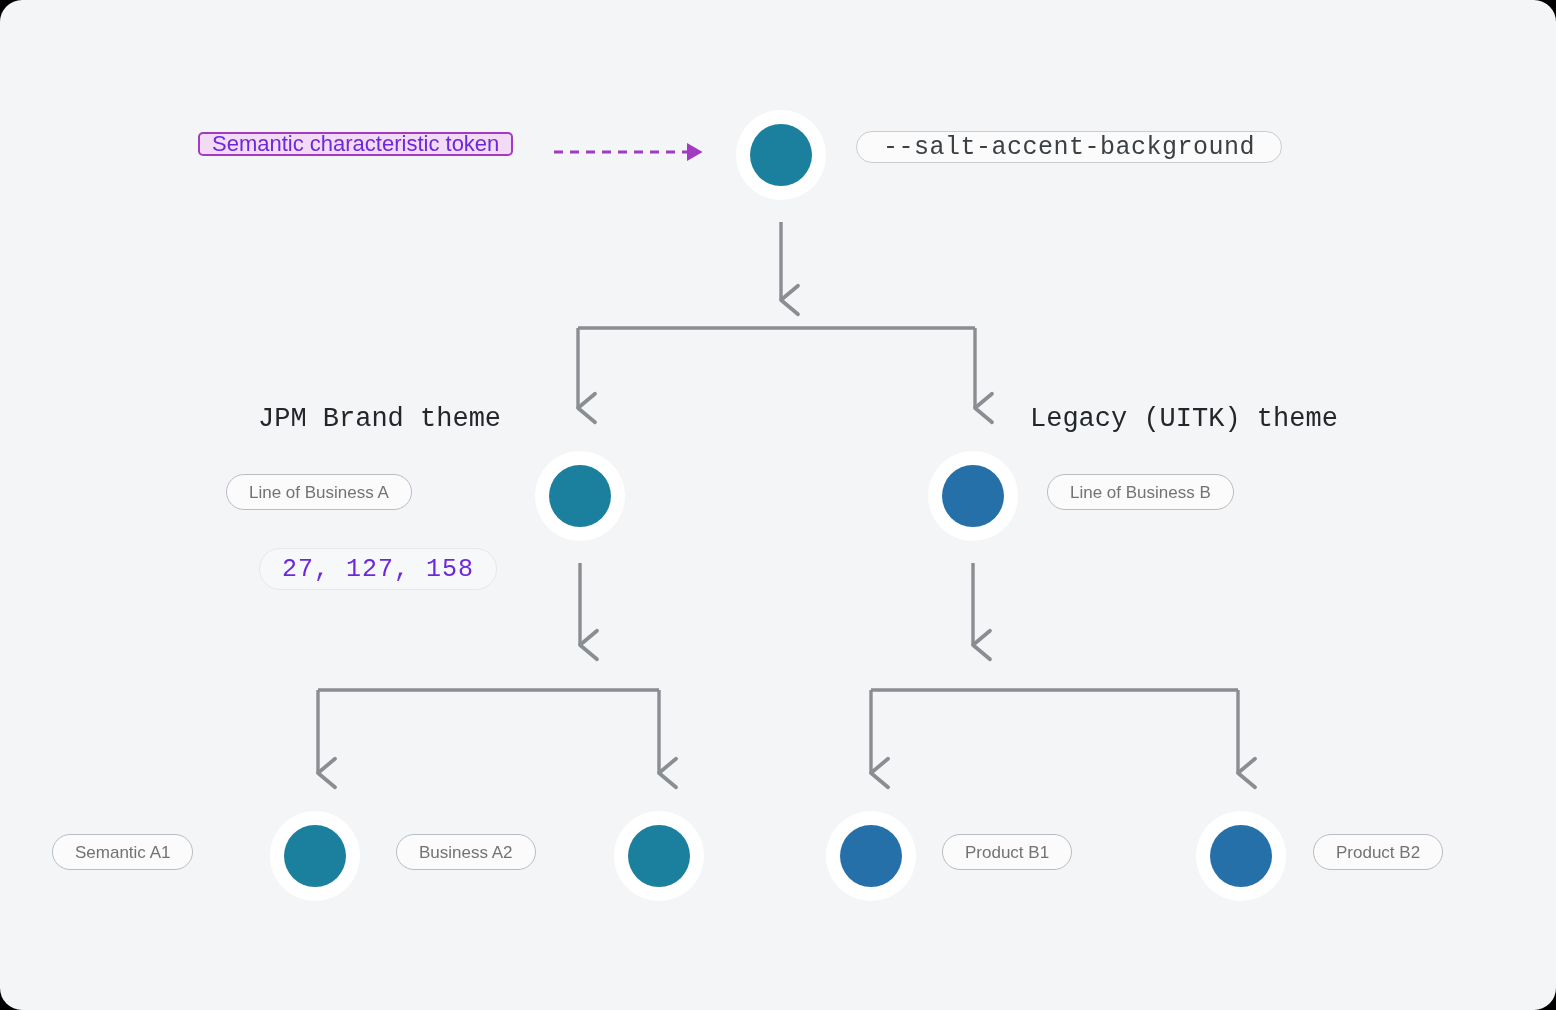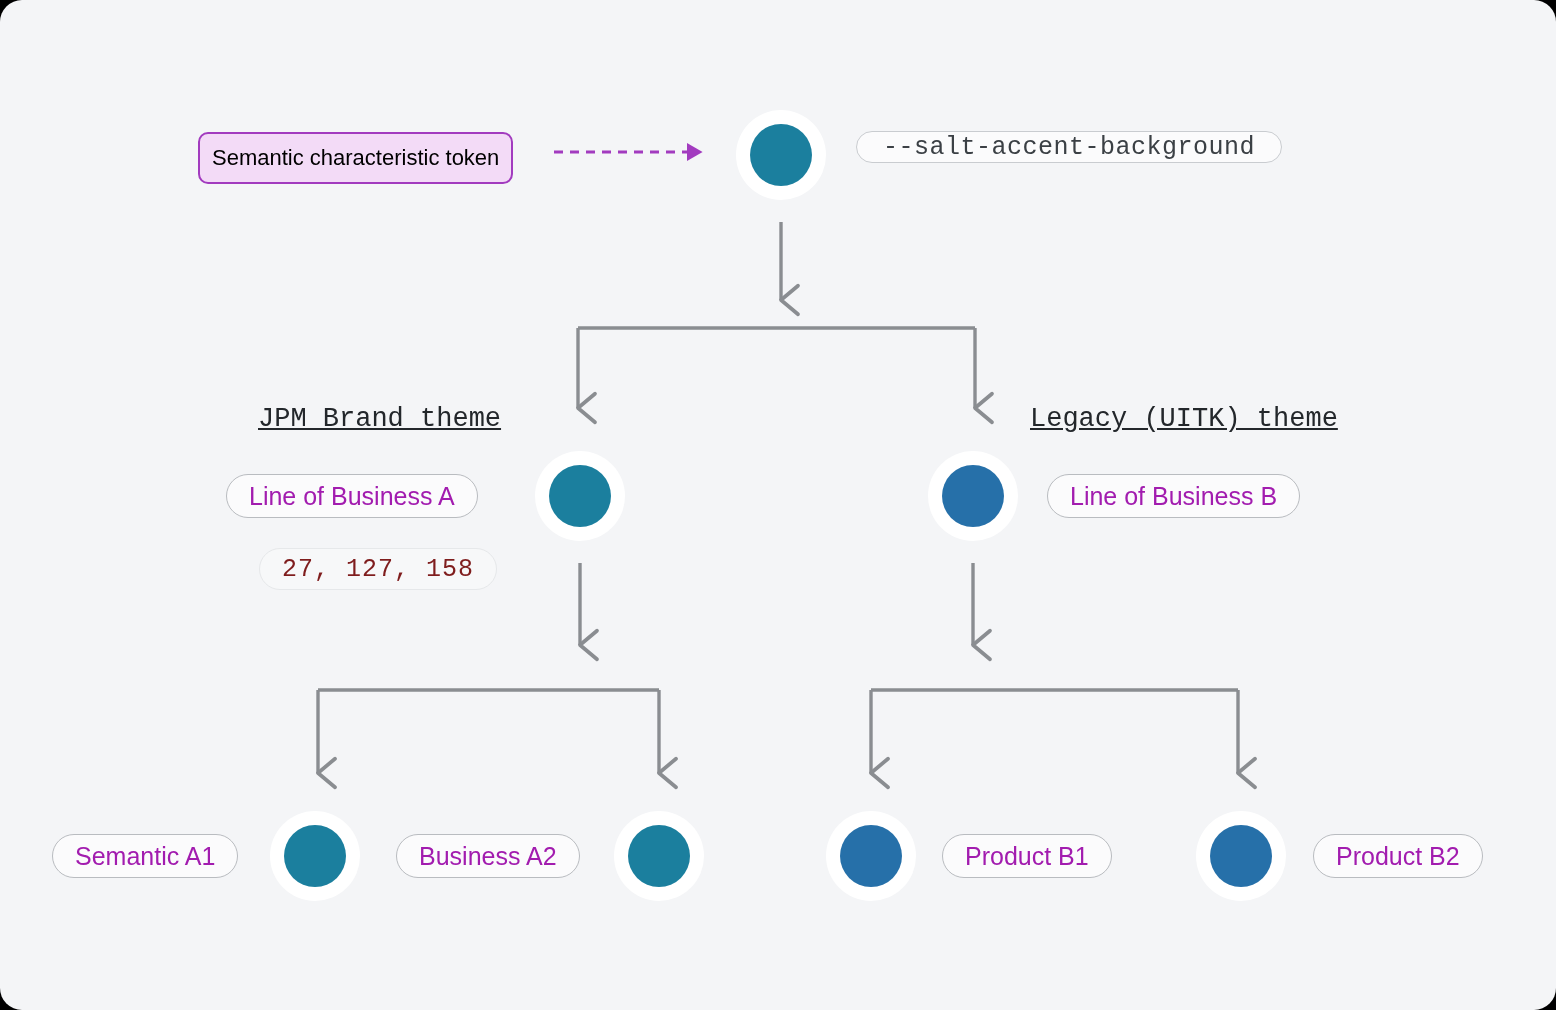--- a/index.html
+++ b/index.html
@@ -49,39 +49,39 @@
     border-radius: 50%;
   }
 
   
   .pill {
     position: absolute;
     display: flex;
     align-items: center;
     justify-content: center;
     box-sizing: border-box;
-    height: 44px;
+    height: 36px;
     padding: 0 22px;
     border-radius: 22px;
     border: 1px solid #b9bcc0;
     background: #fbfbfc;
-    color: #a21caf;
-    font-size: 25px;
+    color: #737373;
+    font-size: 17px;
     line-height: 1;
     white-space: nowrap;
   }
   .pill.mono {
     font-family: "Liberation Mono", "DejaVu Sans Mono", monospace;
     font-size: 25px;
     letter-spacing: 0.5px;
   }
   .pill.rgb {
     border: 1px solid #e6e8ea;
     background: #f7f8f9;
-    color: #7f1d1d;
+    color: #6d28d9;
     font-family: "Liberation Mono", "DejaVu Sans Mono", monospace;
     font-size: 25px;
     letter-spacing: 1px;
     height: 42px;
     border-radius: 21px;
   }
   .pill.token {
     border: 1px solid #c9ccd0;
     background: #fbfbfc;
     color: #3b4045;
@@ -90,40 +90,39 @@
     padding: 0 26px;
   }
 
   
   .callout {
     position: absolute;
     display: flex;
     align-items: center;
     justify-content: center;
     box-sizing: border-box;
-    height: 52px;
+    height: 24px;
     padding: 0 12px;
     border: 2px solid #a23bbf;
-    border-radius: 10px;
+    border-radius: 5px;
     background: #f3dbf7;
-    color: #000000;
+    color: #6d28d9;
     font-size: 22px;
     line-height: 1;
     white-space: nowrap;
   }
 
   
   .caption {
     position: absolute;
     color: #23272b;
     font-family: "Liberation Mono", "DejaVu Sans Mono", monospace;
     font-size: 27px;
     line-height: 1;
     white-space: nowrap;
-    text-decoration: underline;
   }
 </style>
 </head>
 <body>
 
 <div id="canvas">
 
   <svg id="connectors" viewBox="0 0 1556 1010" width="1556" height="1010" xmlns="http://www.w3.org/2000/svg">
     <defs>
       <marker id="arrowGray" markerWidth="14" markerHeight="14" refX="5.2" refY="6" orient="auto" markerUnits="strokeWidth">

